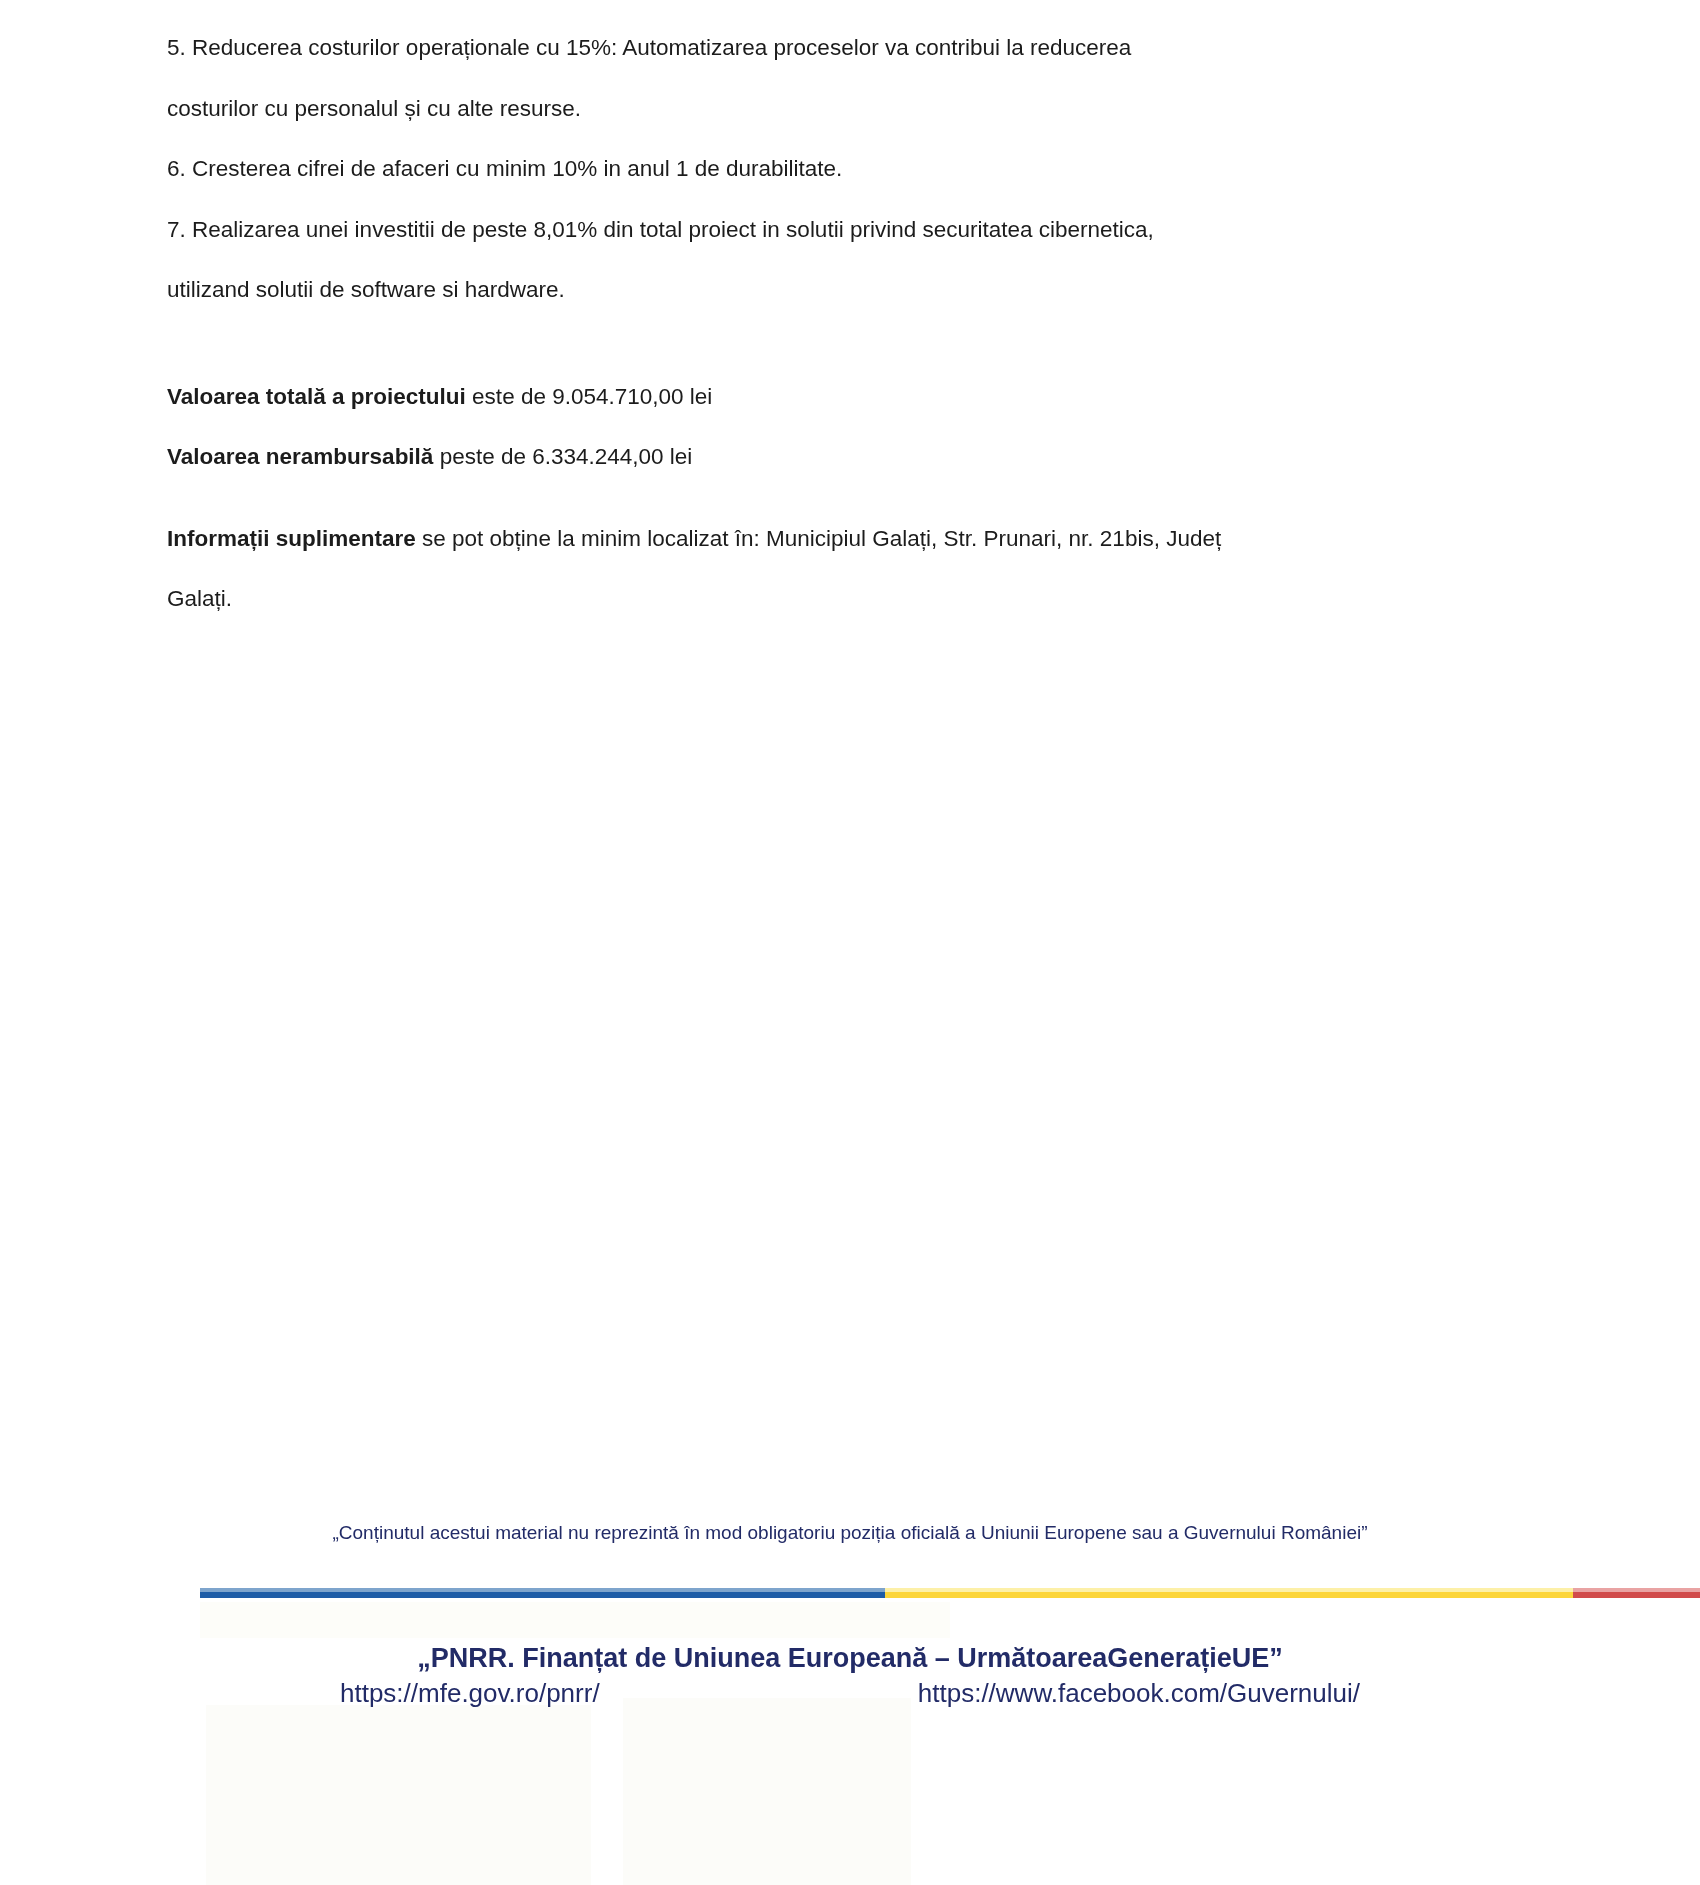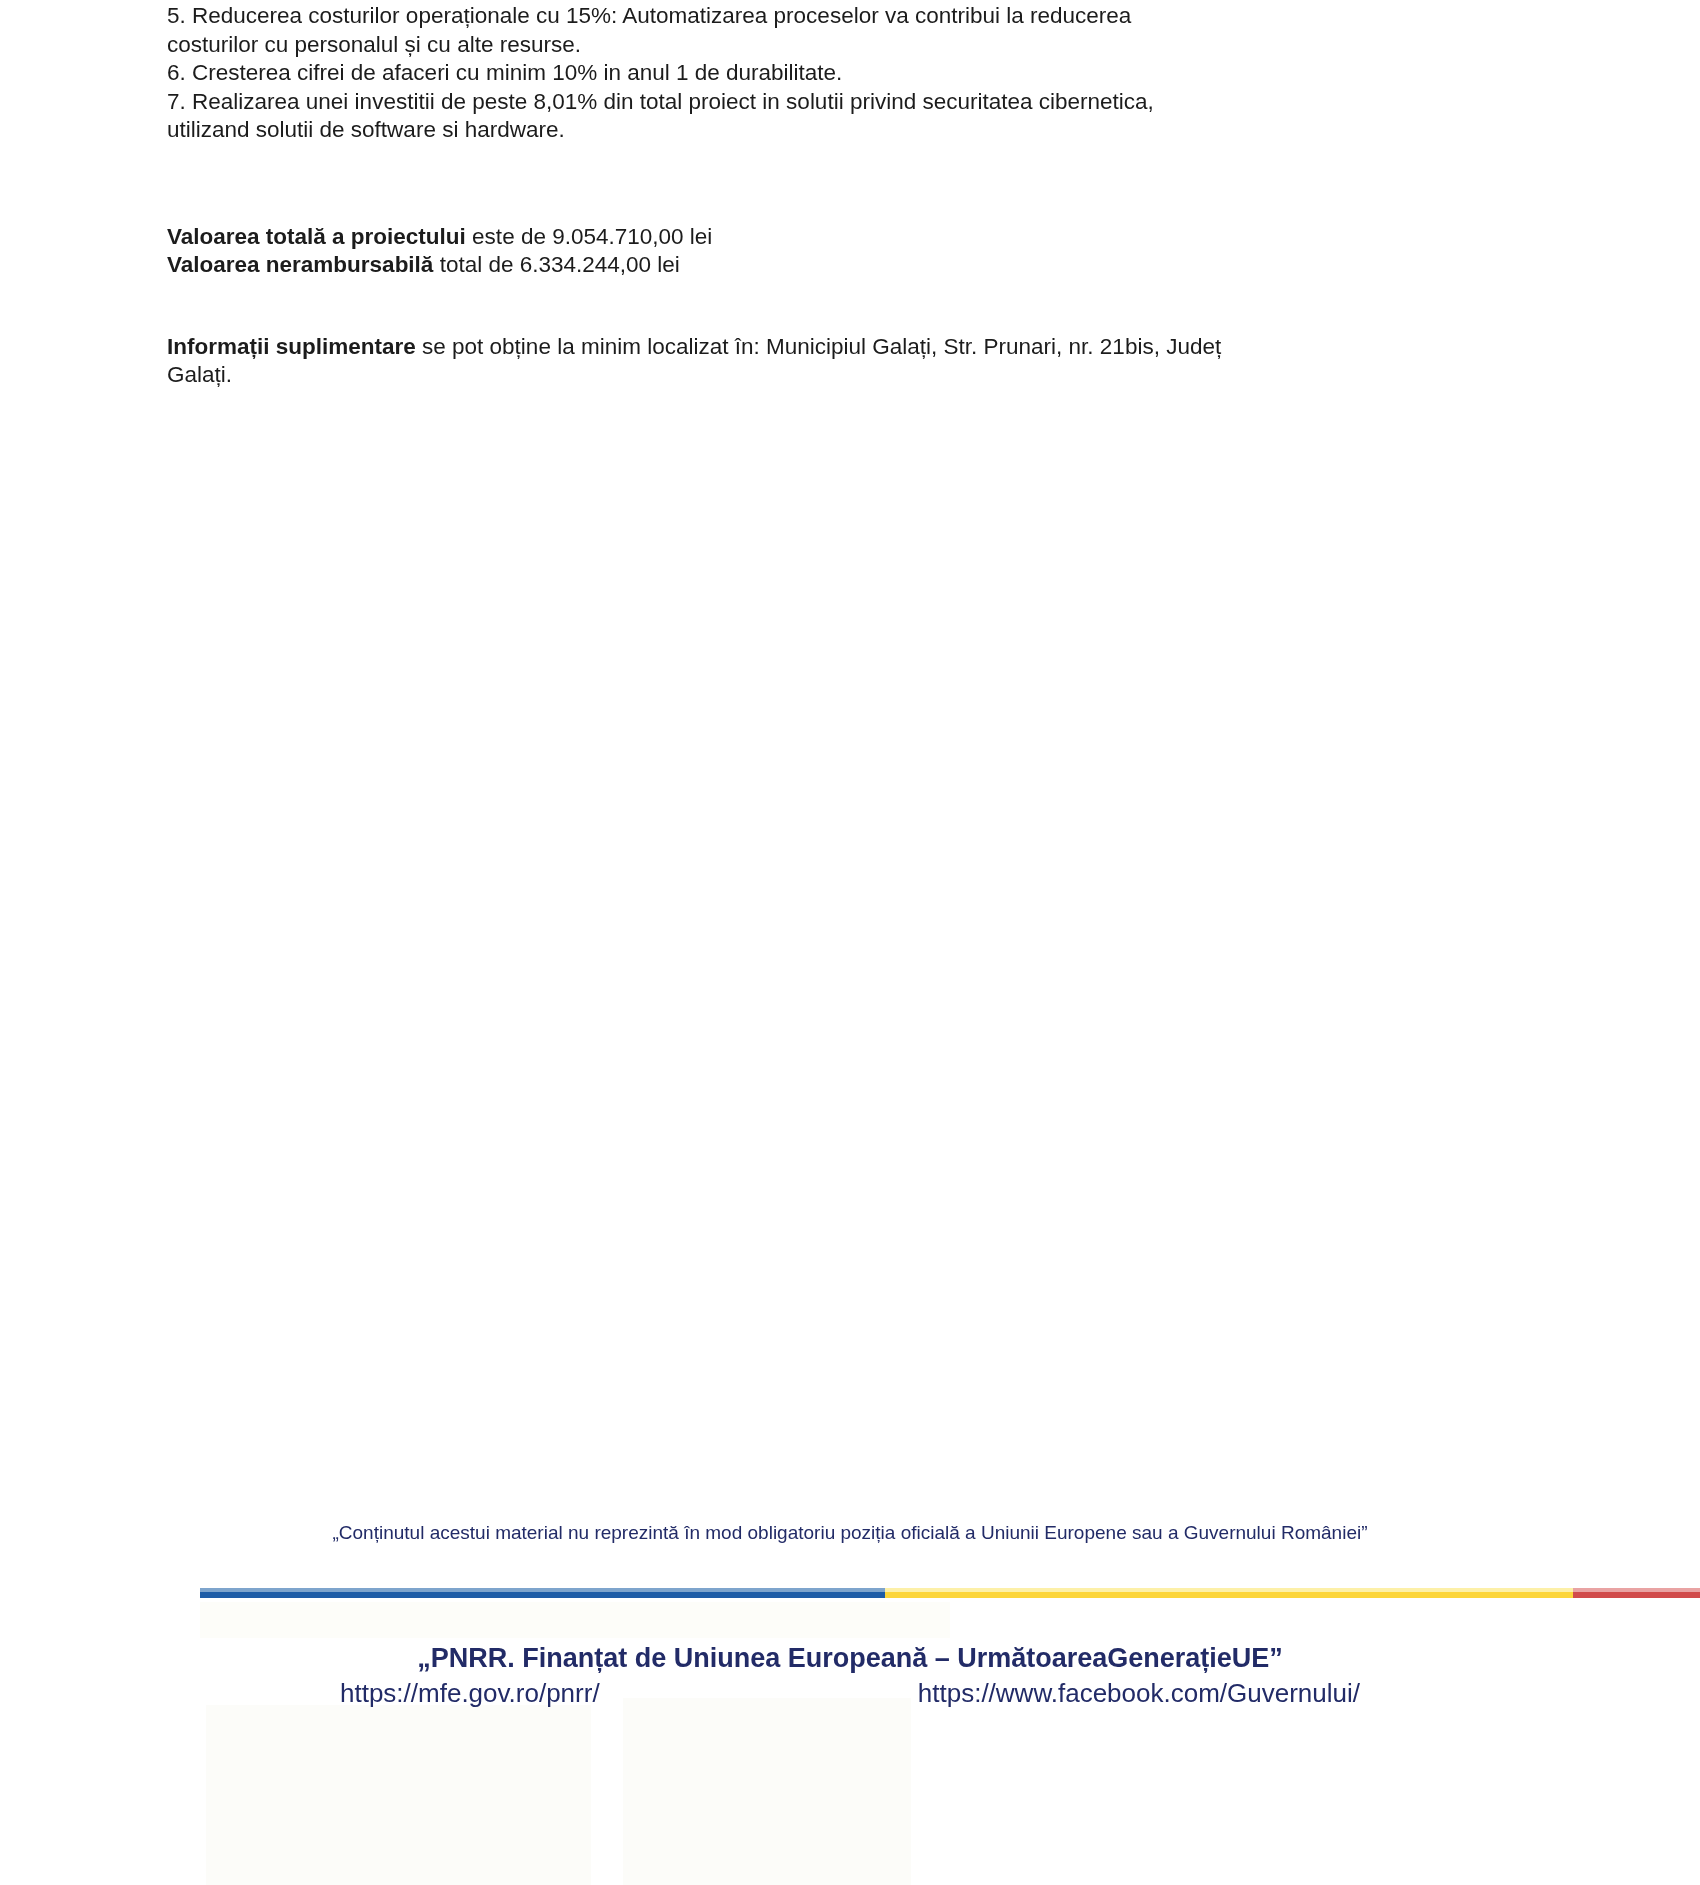--- a/index.html
+++ b/index.html
@@ -13,21 +13,21 @@
   }
   .content {
     position: absolute;
     left: 167px;
     right: 160px;
     top: 2px;
     font-size: 22.5px;
     line-height: 28.5px;
     color: #1c1c1c;
   }
-  .line { white-space: nowrap; }
+  .line { white-space: nowrap; margin-top: 32px; }
   .values-block { margin-top: 78px; }
   .info-block { margin-top: 53px; }
   b, .bold { font-weight: bold; }
   .email-link {
     color: #0563c1;
     text-decoration: underline;
     cursor: pointer;
   }
   .disclaimer {
     position: absolute;
@@ -92,21 +92,21 @@
   <div>
     <div class="line">5. Reducerea costurilor operaționale cu 15%: Automatizarea proceselor va contribui la reducerea</div>
     <div class="line">costurilor cu personalul și cu alte resurse.</div>
     <div class="line">6. Cresterea cifrei de afaceri cu minim 10% in anul 1 de durabilitate.</div>
     <div class="line">7. Realizarea unei investitii de peste 8,01% din total proiect in solutii privind securitatea cibernetica,</div>
     <div class="line">utilizand solutii de software si hardware.</div>
   </div>
 
   <div class="values-block">
     <div class="line"><b>Valoarea totală a proiectului</b><span> este de 9.054.710,00 lei</span></div>
-    <div class="line"><b>Valoarea nerambursabilă</b><span> total de 6.334.244,00 lei</span></div>
+    <div class="line"><b>Valoarea nerambursabilă</b><span> peste de 6.334.244,00 lei</span></div>
   </div>
 
   <div class="info-block">
     <div class="line"><b>Informații suplimentare</b><span> se pot obține la minim localizat în: Municipiul Galați, Str. Prunari, nr. 21bis, Județ</span></div>
     <div class="line">Galați.</div>
   </div>
 
 </div>
 
 <div class="ghost ghost-3"></div>

